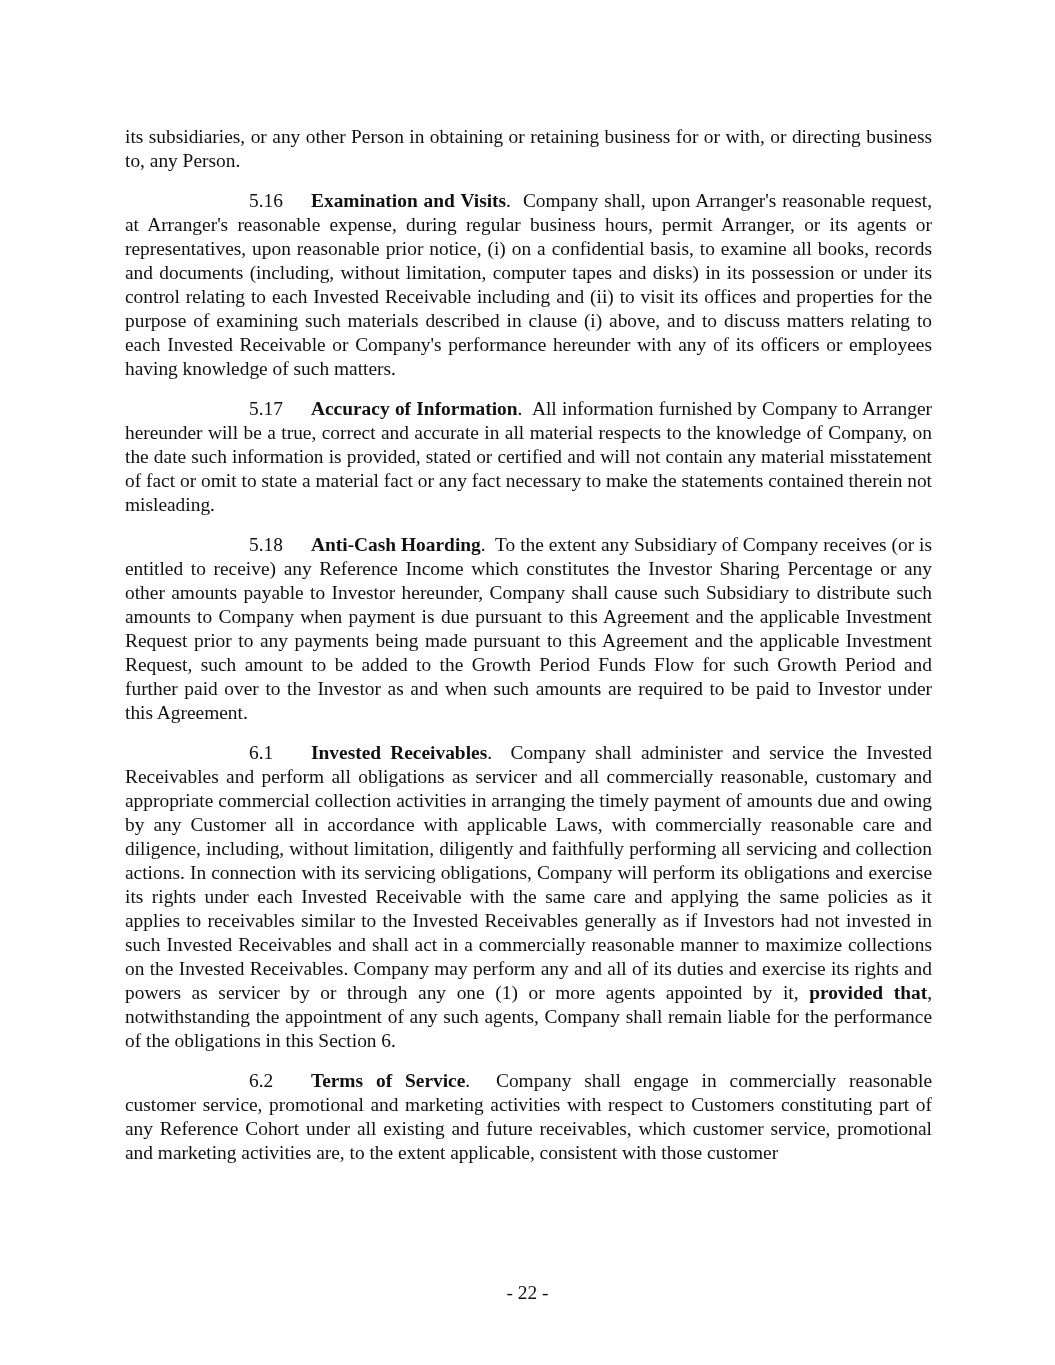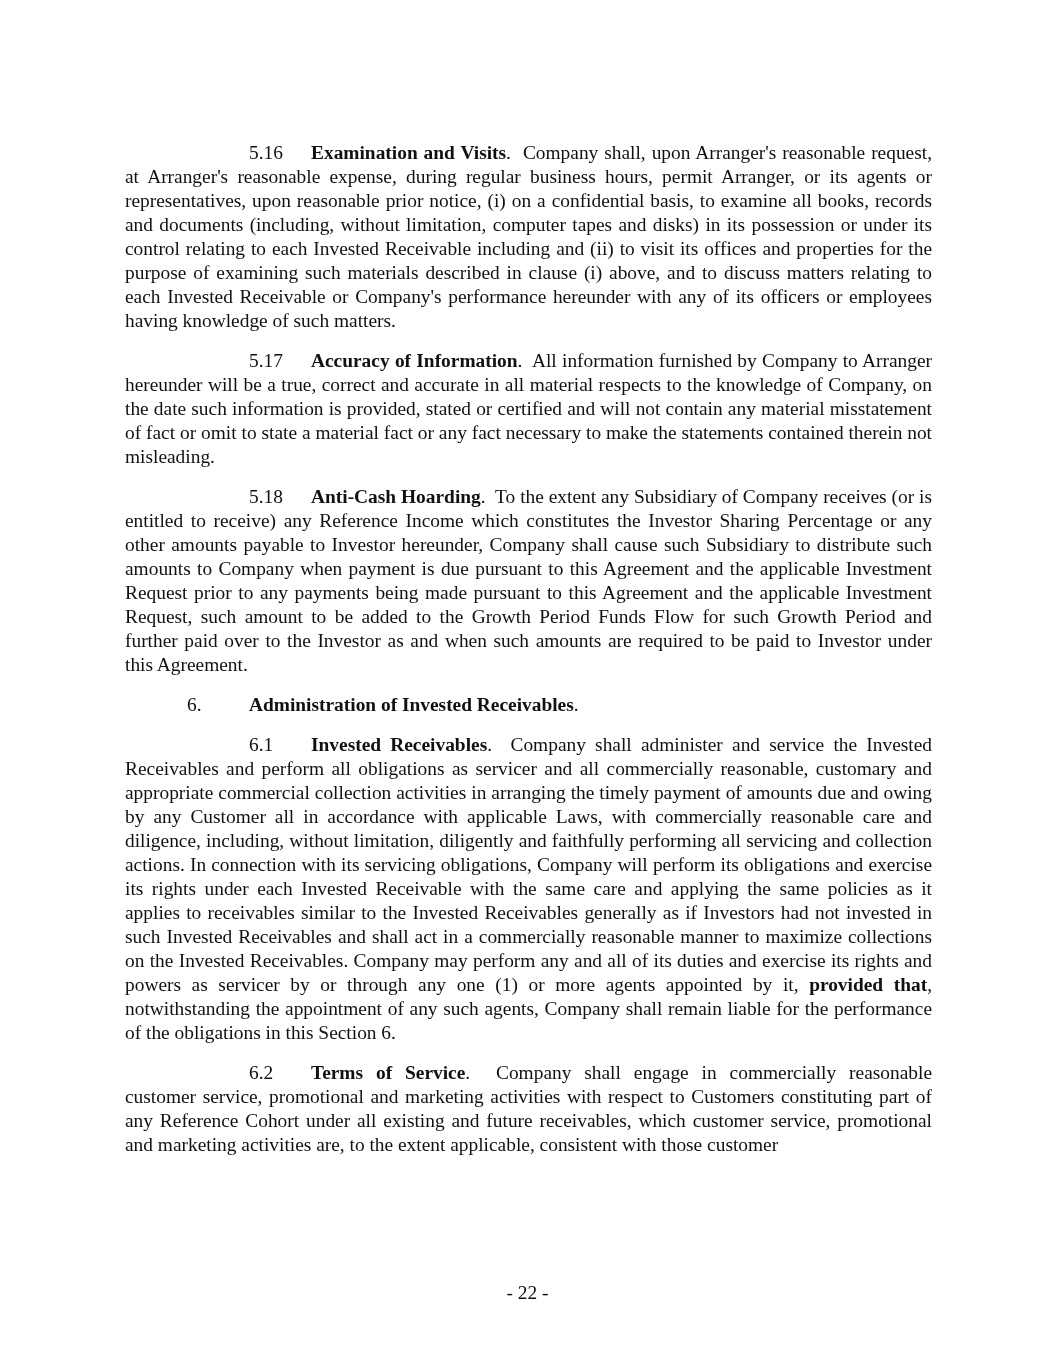--- a/index.html
+++ b/index.html
@@ -18,27 +18,27 @@
   b { font-weight: bold; }
   .footer {
     position: absolute; left: 0; width: 1055px; top: 1282px; text-align: center;
     font-family: "Liberation Serif", serif; font-size: 19.4px; color: #111111;
   }
 </style>
 </head>
 <body>
 
 <div class="page">
+  <p>its subsidiaries, or any other Person in obtaining or retaining business for or with, or directing business to, any Person.</p>
 
   <p class="gap indent"><span class="num">5.16</span><b>Examination and Visits</b>.&nbsp; <span>Company shall, upon Arranger's reasonable request, at Arranger's reasonable expense, during regular business hours, permit Arranger, or its agents or representatives, upon reasonable prior notice, (i) on a confidential basis, to examine all books, records and documents (including, without limitation, computer tapes and disks) in its possession or under its control relating to each Invested Receivable including and (ii) to visit its offices and properties for the purpose of examining such materials described in clause (i) above, and to discuss matters relating to each Invested Receivable or Company's performance hereunder with any of its officers or employees having knowledge of such matters.</span></p>
 
   <p class="gap indent"><span class="num">5.17</span><b>Accuracy of Information</b>.&nbsp; <span>All information furnished by Company to Arranger hereunder will be a true, correct and accurate in all material respects to the knowledge of Company, on the date such information is provided, stated or certified and will not contain any material misstatement of fact or omit to state a material fact or any fact necessary to make the statements contained therein not misleading.</span></p>
 
   <p class="gap indent"><span class="num">5.18</span><b>Anti-Cash Hoarding</b>.&nbsp; <span>To the extent any Subsidiary of Company receives (or is entitled to receive) any Reference Income which constitutes the Investor Sharing Percentage or any other amounts payable to Investor hereunder, Company shall cause such Subsidiary to distribute such amounts to Company when payment is due pursuant to this Agreement and the applicable Investment Request prior to any payments being made pursuant to this Agreement and the applicable Investment Request, such amount to be added to the Growth Period Funds Flow for such Growth Period and further paid over to the Investor as and when such amounts are required to be paid to Investor under this Agreement.</span></p>
 
-  <p class="gap heading"><span class="num">6.</span><b>Administration of Invested Receivables</b>.</p>
 
   <p class="gap indent"><span class="num">6.1</span><b>Invested Receivables</b>.&nbsp; <span>Company shall administer and service the Invested Receivables and perform all obligations as servicer and all commercially reasonable, customary and appropriate commercial collection activities in arranging the timely payment of amounts due and owing by any Customer all in accordance with applicable Laws, with commercially reasonable care and diligence, including, without limitation, diligently and faithfully performing all servicing and collection actions.  In connection with its servicing obligations, Company will perform its obligations and exercise its rights under each Invested Receivable with the same care and applying the same policies as it applies to receivables similar to the Invested Receivables generally as if Investors had not invested in such Invested Receivables and shall act in a commercially reasonable manner to maximize collections on the Invested Receivables.  Company may perform any and all of its duties and exercise its rights and powers as servicer by or through any one (1) or more agents appointed by it, </span><b>provided that</b><span>, notwithstanding the appointment of any such agents, Company shall remain liable for the performance of the obligations in this Section 6.</span></p>
 
   <p class="gap indent"><span class="num">6.2</span><b>Terms of Service</b>.&nbsp; <span>Company shall engage in commercially reasonable customer service, promotional and marketing activities with respect to Customers constituting part of any Reference Cohort under all existing and future receivables, which customer service, promotional and marketing activities are, to the extent applicable, consistent with those customer</span></p>
 </div>
 
 <div class="footer">- 22 -</div>
 
 </body></html>

